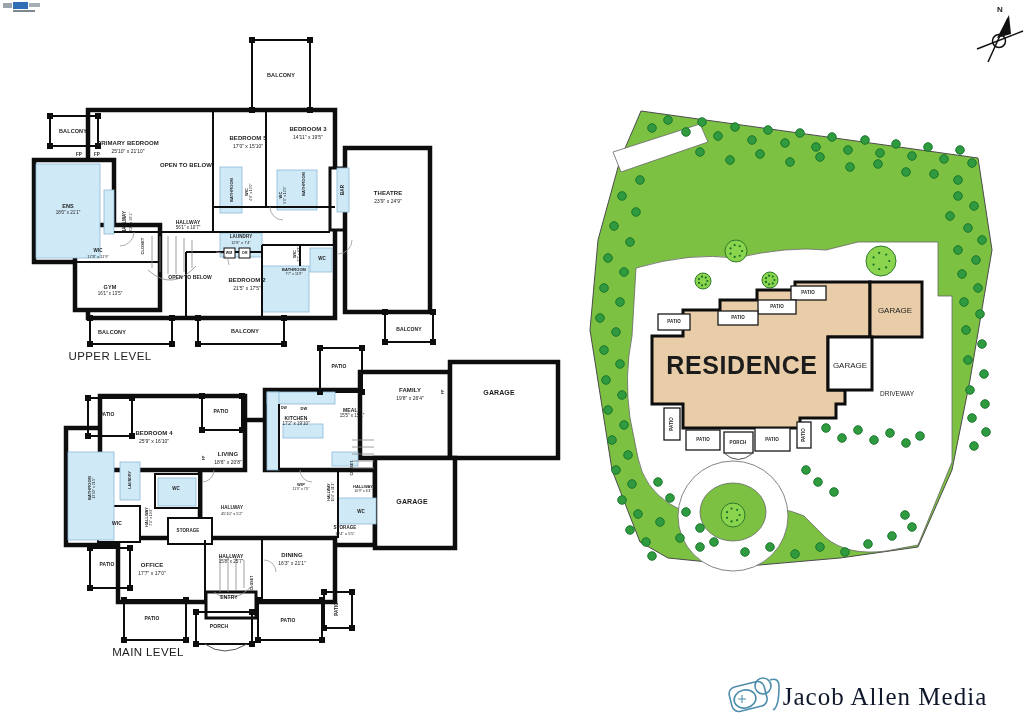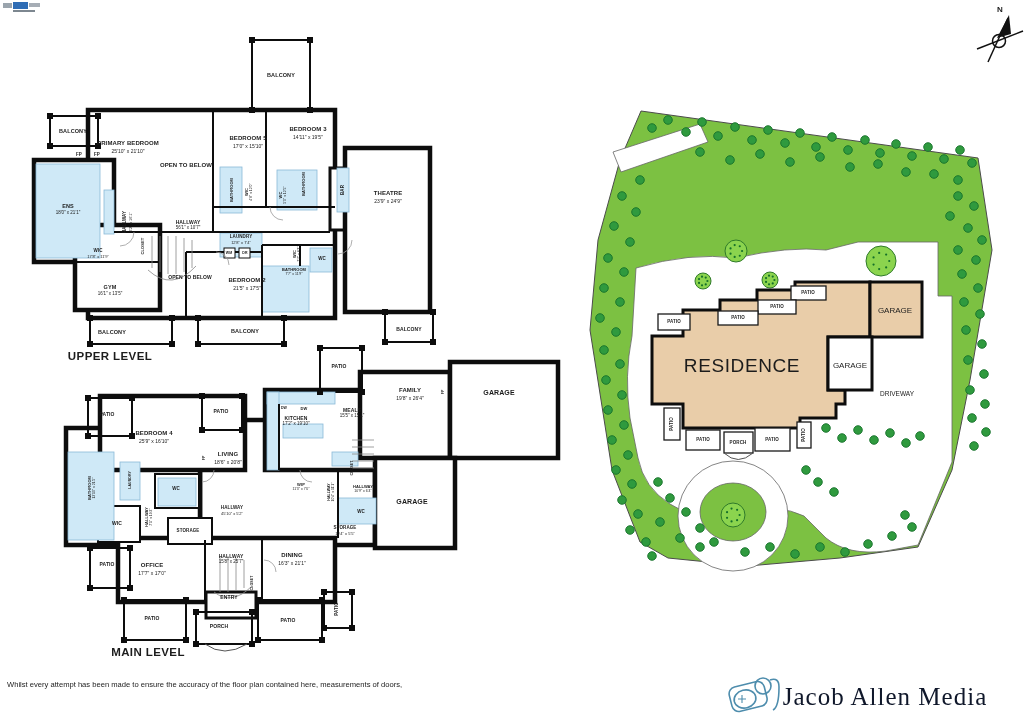--- a/index.html
+++ b/index.html
@@ -5,22 +5,22 @@
   html,body{margin:0;padding:0;background:#fff}
   #canvas{position:relative;width:1024px;height:724px;background:#fff;overflow:hidden;font-family:"Liberation Sans",sans-serif}
   #plan-svg{position:absolute;left:0;top:0}
   .lb{position:absolute;transform:translate(-50%,-50%);text-align:center;color:#1c1c1c;line-height:1.25;white-space:nowrap;z-index:3}
   .rot{transform:translate(-50%,-50%) rotate(-90deg)}
   .nm{display:block;font-weight:700;letter-spacing:.1px}
   .dm{display:block;font-weight:400}
   .plain{font-weight:400}
   .s35{font-size:3.5px}.s4{font-size:4px}.s45{font-size:4.5px}.s5{font-size:5px}
   .s55{font-size:5.5px}.s6{font-size:6px}.s65{font-size:6.5px}.s7{font-size:7px}.s8{font-size:8px}
-  .ttl{font-size:11.5px;font-weight:700;letter-spacing:.4px}
-  .res{font-size:19px;font-weight:400;letter-spacing:.6px}
+  .ttl{font-size:11.5px;font-weight:400;letter-spacing:.4px}
+  .res{font-size:25px;font-weight:700;letter-spacing:.6px}
   .addr{position:absolute;font-size:13px;font-weight:400;color:#111;z-index:3}
   .disc{position:absolute;font-size:7.6px;color:#222;line-height:1.5;z-index:3}
   .disc span{display:block}
   .brand{position:absolute;transform:translate(-50%,-50%);font-family:Liberation Serif, serif;font-size:25px;color:#0f172a;letter-spacing:1px;white-space:nowrap;z-index:3}
 </style>
 </head>
 <body>
 
 <div id="canvas">
 
@@ -626,17 +626,16 @@
       <span class="nm">PATIO</span>
     </div>
 <div class="lb rot s45" style="left:804px;top:435px">
       <span class="nm">PATIO</span>
     </div>
 <div class="lb s8" style="left:1000px;top:10px">
       <span class="nm">N</span>
     </div>
 
 <div class="disc" style="left:7px;top:679px">
-  <span>Whilst every attempt has been made to ensure the accuracy of the floor plan contained here, measurements of doors,</span>
 </div>
 <div class="brand" style="left:885px;top:697px">Jacob Allen Media</div>
 
 </div>
 
 </body></html>

